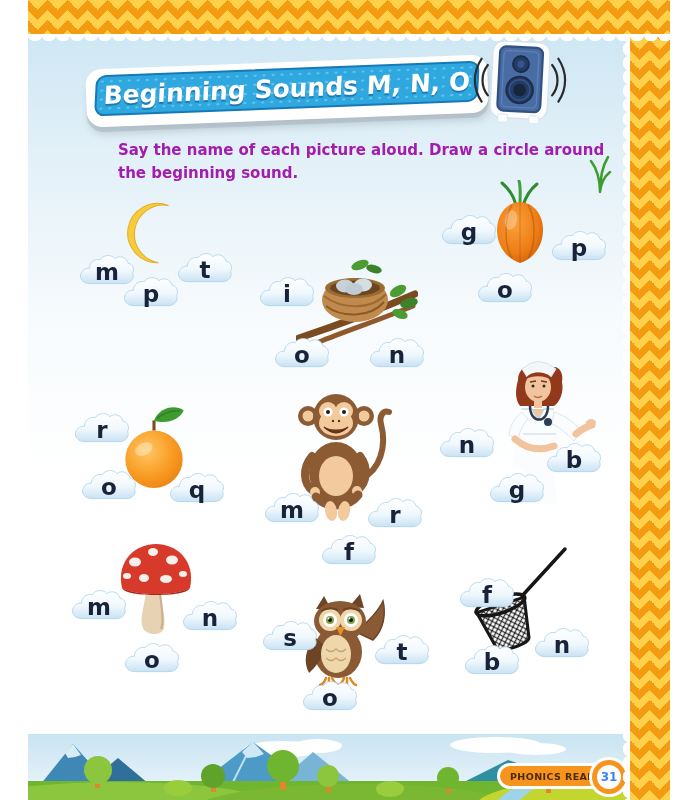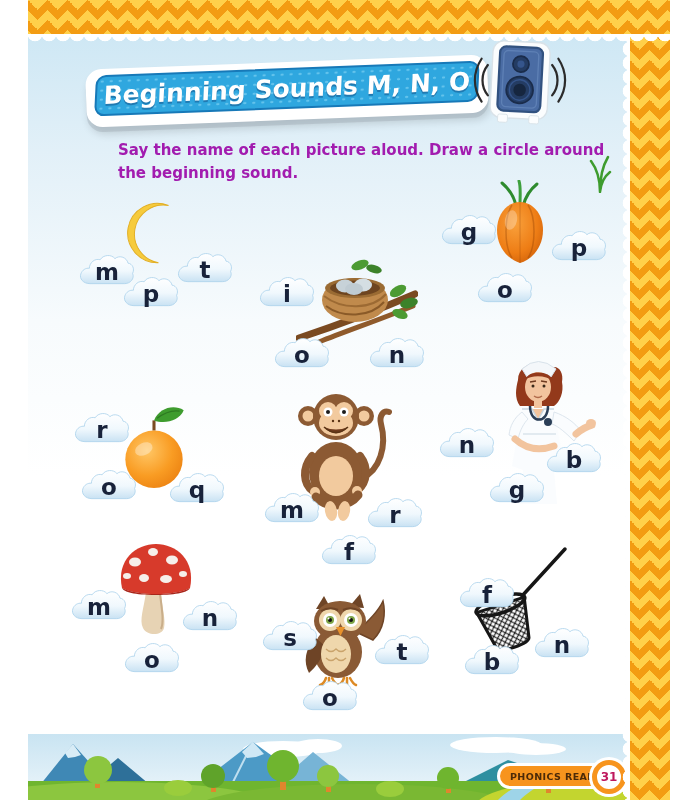--- a/index.html
+++ b/index.html
@@ -69,21 +69,21 @@
   
   .footer-scene { position:absolute; left:28px; top:734px; width:642px; height:66px; z-index:8; }
   .badge { position:absolute; left:500px; top:760px; width:130px; height:32px; z-index:20; }
   .badge-pill { position:absolute; left:0; top:6px; height:20px; padding:0 32px 0 10px;
     background:#F7941D; border-radius:11px; box-shadow:0 0 0 3px #ffffff;
     display:flex; align-items:center; font-size:9.5px; font-weight:bold;
     color:#4c2a08; letter-spacing:0.4px; white-space:nowrap; }
   .badge-circle { position:absolute; left:92px; top:0; width:24px; height:24px;
     background:#ffffff; border:5px solid #F7941D; border-radius:50%;
     box-shadow:0 0 0 3px #ffffff; display:flex; align-items:center; justify-content:center;
-    font-size:12px; font-weight:bold; color:#be185d; }
+    font-size:12px; font-weight:bold; color:#3b82f6; }
 </style>
 </head>
 <body>
 
 <div class="page">
 
   <svg width="0" height="0" style="position:absolute" aria-hidden="true">
     <defs>
       <linearGradient id="cloudGrad" x1="0" y1="0" x2="0" y2="1">
         <stop offset="0" stop-color="#ffffff"></stop>

